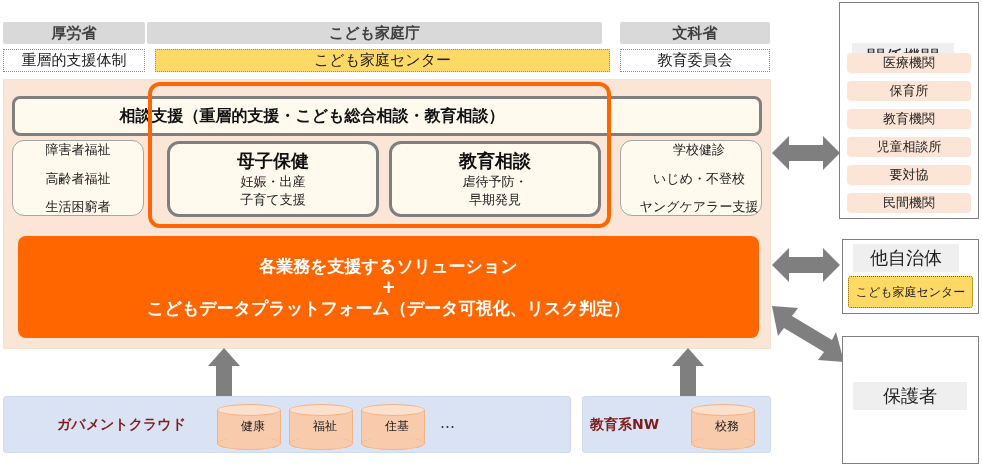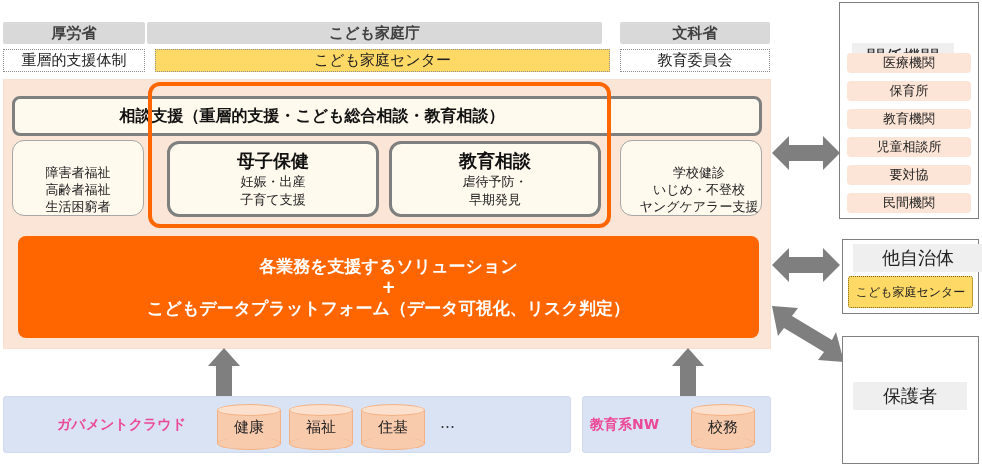--- a/index.html
+++ b/index.html
@@ -20,59 +20,59 @@
   .main-bg { background: #fbe5d6; border: 1px solid #f6e0d0; }
   .consult {
     background: #fff9ee; border: 3px solid #7f7f7f; border-radius: 8px;
   }
   .consult-text {
     font-weight: bold; font-size: 16px; color: #111;
     display: flex; align-items: center; justify-content: center;
   }
   .side-box {
     background: #fff9ee; border: 1px solid #a6a6a6; border-radius: 12px;
-    display: flex; flex-direction: column; align-items: center; justify-content: flex-end;
+    display: flex; flex-direction: column; align-items: center; justify-content: space-between;
     font-size: 13px; line-height: 17px; color: #222; text-align: center;
   }
   .inner-box {
     background: #fff9ee; border: 3px solid #7f7f7f; border-radius: 12px;
     display: flex; flex-direction: column; align-items: center; justify-content: center;
     text-align: center; color: #222;
   }
   .inner-box .t { font-weight: bold; font-size: 18px; line-height: 24px; color: #111; }
   .inner-box .s { font-size: 13px; line-height: 18px; }
   .orange-frame {
     border: 4px solid #ff6600; border-radius: 12px;
   }
   .solution {
     background: #ff6600; border-radius: 8px; color: #fff; font-weight: bold;
     display: flex; flex-direction: column; align-items: center; justify-content: center;
     font-size: 17px; line-height: 21px;
   }
   .cloud {
     background: #dae3f3; border: 1px solid #cfdaee; border-radius: 3px;
   }
-  .cloud-label { font-weight: bold; font-size: 14px; color: #ec4899; display:flex; align-items:center; }
+  .cloud-label { font-weight: bold; font-size: 14px; color: #7f1d1d; display:flex; align-items:center; }
   .cyl {
     position: absolute; width: 64px; height: 46px;
   }
   .cyl .body {
     position: absolute; left: 0; top: 6px; width: 64px; height: 34px; background: #f8cbad;
     border-left: 1px solid #f4b183; border-right: 1px solid #f4b183;
   }
   .cyl .bottom {
     position: absolute; left: 0; top: 33px; width: 64px; height: 13px; border-radius: 50%;
     background: #f8cbad; border: 1px solid #f4b183; border-top: none;
   }
   .cyl .top {
     position: absolute; left: 0; top: 0; width: 64px; height: 12px; border-radius: 50%;
     background: #fbe0cd; border: 1px solid #f4b183;
   }
   .cyl .lbl {
-    position: absolute; left: 0; top: 14px; width: 64px; text-align: center; font-size: 15px; color: #222;
+    position: absolute; left: 0; top: 14px; width: 72px; text-align: center; font-size: 12px; color: #222;
   }
   .panel {
     background: #fff; border: 1px solid #7f7f7f;
   }
   .panel-title {
     background: #efefef; font-size: 18px; color: #222;
     display: flex; align-items: center; justify-content: center;
   }
   .org-item {
     background: #fce4d6; border-radius: 4px; font-size: 13px; color: #222;
@@ -185,19 +185,19 @@
   <div class="panel-title abs" style="left:12px;top:4px;width:102px;height:28px;margin-top:36px;">関係機関</div>
   <div class="org-item abs" style="left:7px;top:50px;width:124px;height:20px;">医療機関</div>
   <div class="org-item abs" style="left:7px;top:78px;width:124px;height:20px;">保育所</div>
   <div class="org-item abs" style="left:7px;top:106px;width:124px;height:20px;">教育機関</div>
   <div class="org-item abs" style="left:7px;top:134px;width:124px;height:20px;">児童相談所</div>
   <div class="org-item abs" style="left:7px;top:162px;width:124px;height:20px;">要対協</div>
   <div class="org-item abs" style="left:7px;top:190px;width:124px;height:20px;">民間機関</div>
 </div>
 
 <div class="abs panel" style="left:842px;top:239px;width:137px;height:75px;">
-  <div class="panel-title abs" style="left:10px;top:4px;width:130px;height:28px;">他自治体</div>
+  <div class="panel-title abs" style="left:10px;top:4px;width:106px;height:28px;">他自治体</div>
   <div class="other-sub abs" style="left:5px;top:36px;width:125px;height:32px;">こども家庭センター</div>
 </div>
 
 <div class="abs panel" style="left:842px;top:336px;width:137px;height:128px;">
   <div class="panel-title abs" style="left:10px;top:4px;width:114px;height:28px;margin-top:41px;">保護者</div>
 </div>
 
 </body></html>

